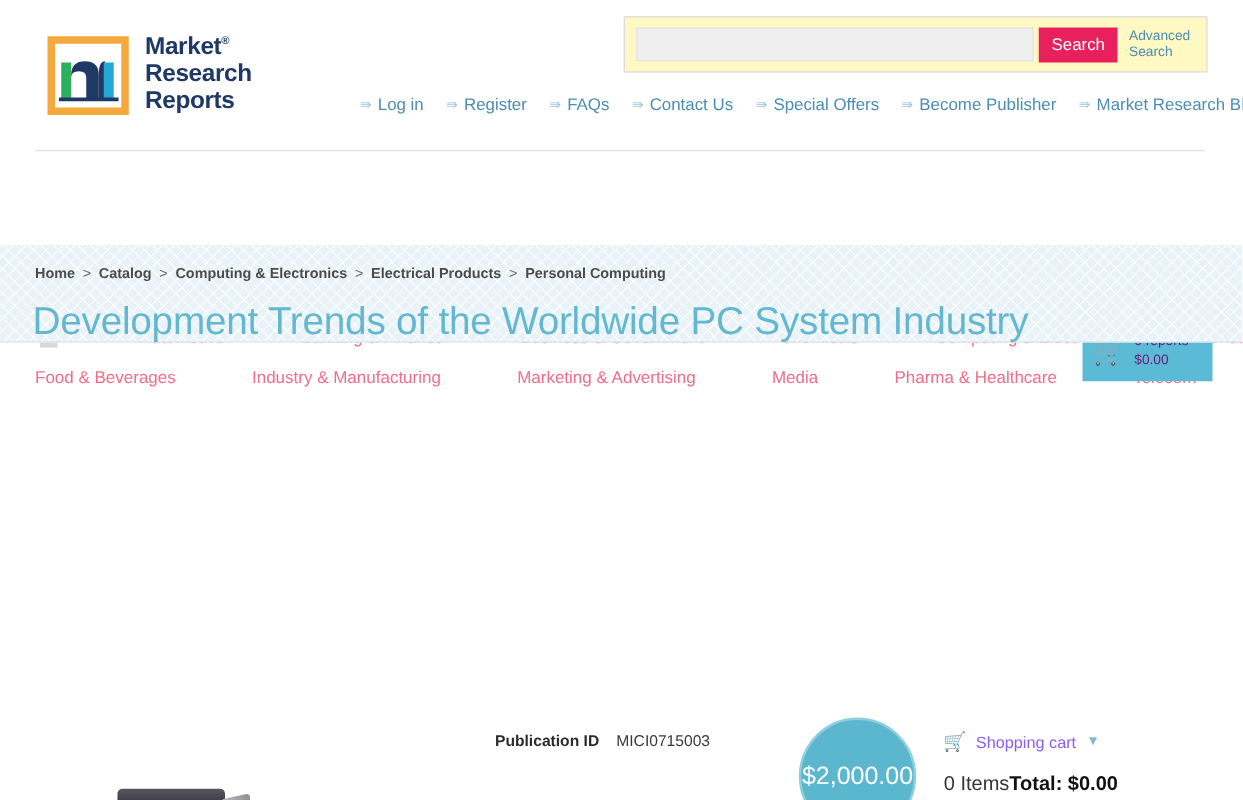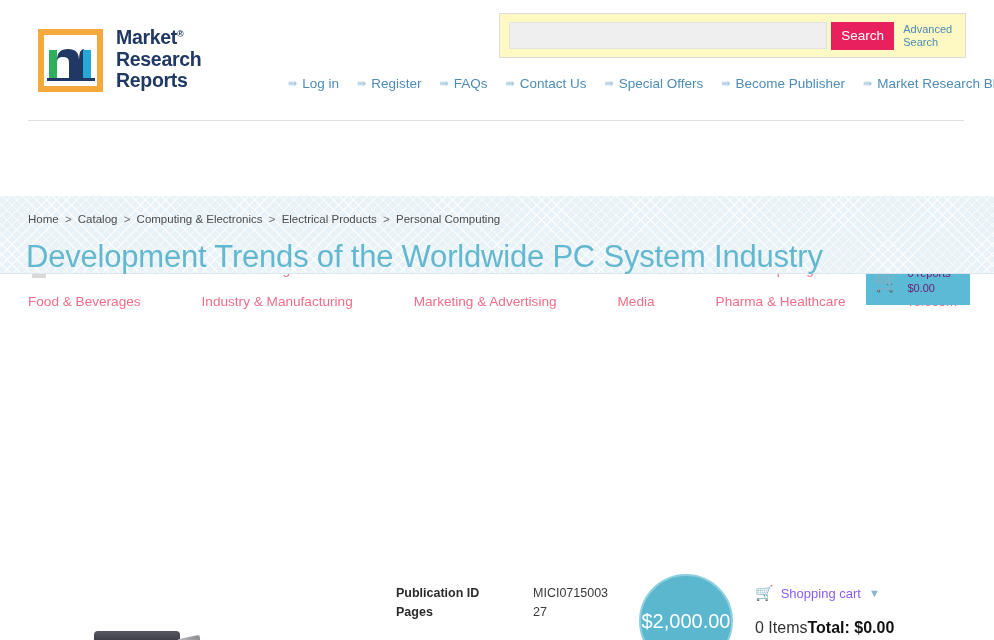--- a/index.html
+++ b/index.html
@@ -84,21 +84,21 @@
   .title-band {
     position: relative; height: 78px; background: #e9f3f7;
     background-image:
       repeating-linear-gradient(45deg, rgba(255,255,255,0.75) 0 1px, rgba(0,0,0,0) 1px 7px),
       repeating-linear-gradient(-45deg, rgba(255,255,255,0.75) 0 1px, rgba(0,0,0,0) 1px 7px);
     border-bottom: 1px solid #dbe7ec;
   }
   .breadcrumb {
     position: absolute; left: 28px; top: 213px; font-size: 11.5px; color: #4b4b4b;
   }
-  .breadcrumb .crumb { color: #4b4b4b; cursor: pointer; }
+  .breadcrumb .crumb { color: #4b4b4b; cursor: pointer; font-weight: bold; }
   .breadcrumb .sep { margin: 0 3px; color: #6b6b6b; }
   .page-title {
     position: absolute; left: 26px; top: 218px; font-size: 31px; color: #63b8cf;
     font-weight: normal; letter-spacing: -0.2px;
   }
 
   
   .content { position: relative; }
 
   
@@ -109,21 +109,21 @@
     border-radius: 4px 4px 0 0; transform: skewX(-0deg);
   }
   .tower-side {
     position: absolute; left: 100px; top: 8px; width: 22px; height: 150px;
     background: linear-gradient(90deg,#b9b9bf,#8e8e95); border-radius: 0 3px 3px 0;
     transform: skewY(-12deg);
   }
 
   .meta-table { position: absolute; left: 396px; top: 312px; font-size: 12.5px; }
   .meta-row { display: flex; margin-bottom: 5px; }
-  .meta-label { width: 137px; font-weight: bold; color: #2b2b2b; }
+  .meta-label { width: 97px; font-weight: bold; color: #2b2b2b; }
   .meta-value { color: #3a3a3a; width: 150px; }
 
   .price-badge {
     position: absolute; left: 639px; top: 300px; width: 94px; height: 94px;
     border-radius: 50%; background: #5ab7ce; border: 2px solid #8fd0df;
     display: flex; align-items: center; justify-content: center;
     color: #fff; font-size: 20px;
   }
 
   
@@ -253,24 +253,20 @@
 
       <div class="tower-side"></div>
 
     </div>
 
     <div class="meta-table">
       <div class="meta-row">
         <div class="meta-label">Publication ID</div>
         <div class="meta-value">MICI0715003</div>
       </div>
-      <div class="meta-row">
-        <div class="meta-label">Pages</div>
-        <div class="meta-value">27</div>
-      </div>
 
     </div>
 
     <div class="price-badge">$2,000.00</div>
 
     <div class="sidebar">
       <div class="cart-head">
         <span class="gl">🛒</span>
         <span class="ttl">Shopping cart</span>
         <span class="dn">▼</span>

